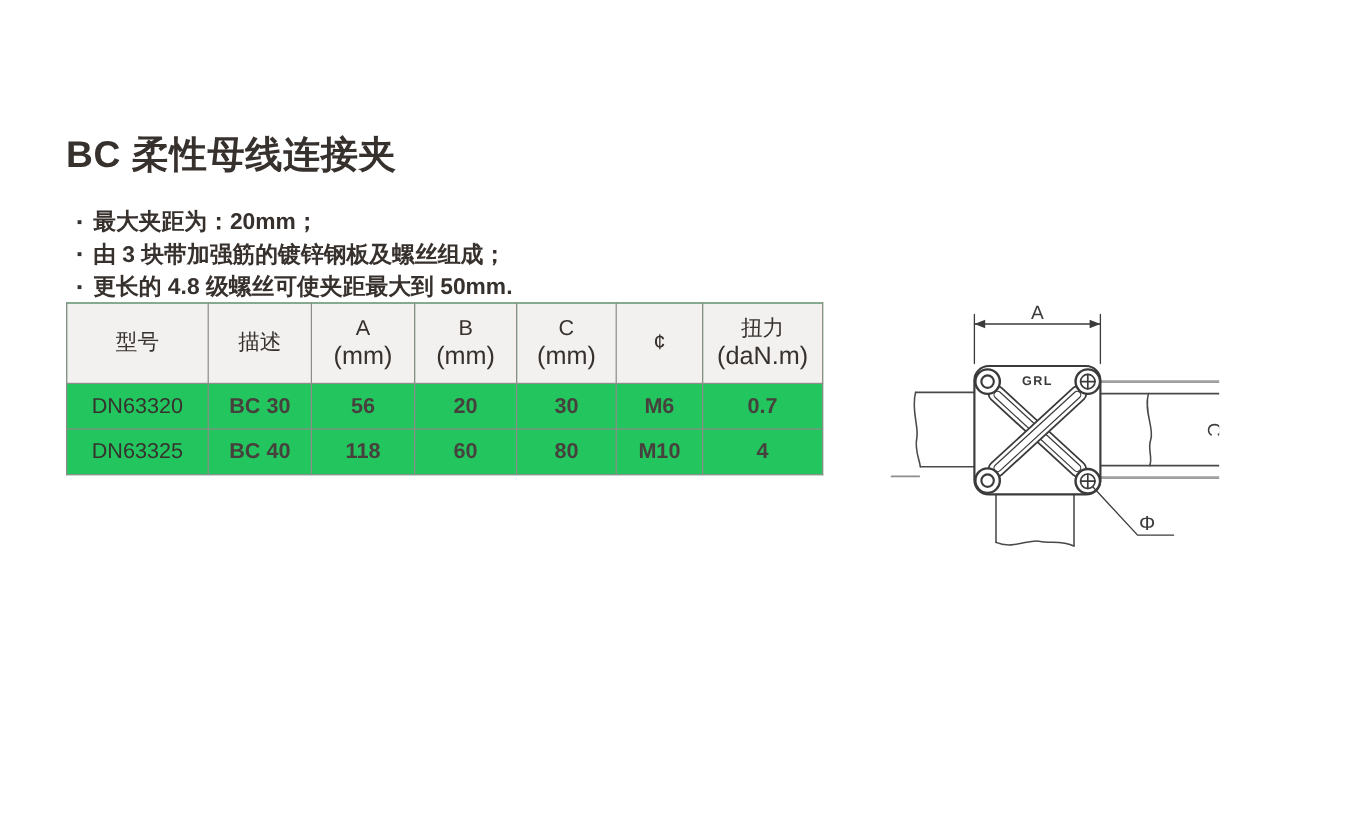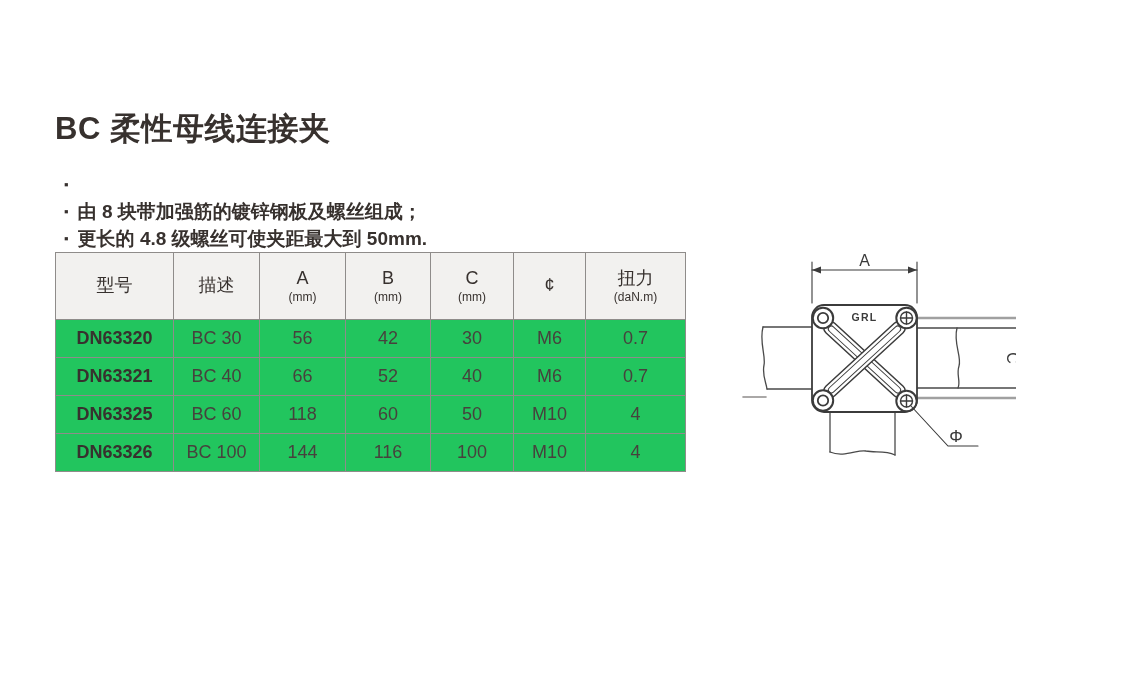--- a/index.html
+++ b/index.html
@@ -17,42 +17,43 @@
   table.spec{
     position:absolute;left:55px;top:252px;border-collapse:collapse;table-layout:fixed;
     width:630px;background:#22c55e;
   }
   table.spec th,table.spec td{
     border:1px solid #8f8c8a;text-align:center;vertical-align:middle;padding:0;
   }
   table.spec th{
     background:#f2f1ef;font-weight:400;font-size:18px;height:66px;color:#37312e;line-height:1.2;
   }
-  table.spec th .sub{display:block;font-size:12px;}
-  table.spec td{height:37px;font-size:18px;color:#47413d;font-weight:400;}
-  table.spec td.model{font-weight:700;color:#37312e;font-size:18px;}
+  table.spec th .sub{display:block;font-size:21px;}
+  table.spec td{height:37px;font-size:18px;color:#47413d;font-weight:700;}
+  table.spec td.model{font-weight:400;color:#37312e;font-size:18px;}
   .c-model{width:118px}.c-desc{width:86px}.c-a{width:86px}.c-b{width:85px}
   .c-c{width:83px}.c-phi{width:72px}.c-torque{width:100px}
   .diagram{position:absolute;left:740px;top:240px;width:360px;height:240px;}
   .diagram text{font-family:"Liberation Sans","DejaVu Sans",sans-serif;}
 </style>
 </head>
 <body>
 
 <div class="page">
 
   <div class="title">BC 柔性母线连接夹</div>
 
   <div class="bullets">
     <div class="bullet-line">
       <span class="bullet-marker">▪</span>
+      <span>最大夹距为：20mm；</span>
     </div>
     <div class="bullet-line">
       <span class="bullet-marker">▪</span>
-      <span>由 8 块带加强筋的镀锌钢板及螺丝组成；</span>
+      <span>由 3 块带加强筋的镀锌钢板及螺丝组成；</span>
     </div>
     <div class="bullet-line">
       <span class="bullet-marker">▪</span>
       <span>更长的 4.8 级螺丝可使夹距最大到 50mm.</span>
     </div>
   </div>
 
   <table class="spec">
     <colgroup>
       <col class="c-model">
@@ -72,49 +73,31 @@
         <th><span>C</span><span class="sub">(mm)</span></th>
         <th><span>¢</span></th>
         <th><span>扭力</span><span class="sub">(daN.m)</span></th>
       </tr>
     </thead>
     <tbody>
       <tr>
         <td class="model">DN63320</td>
         <td>BC 30</td>
         <td>56</td>
-        <td>42</td>
+        <td>20</td>
         <td>30</td>
         <td>M6</td>
         <td>0.7</td>
       </tr>
       <tr>
-        <td class="model">DN63321</td>
+        <td class="model">DN63325</td>
         <td>BC 40</td>
-        <td>66</td>
-        <td>52</td>
-        <td>40</td>
-        <td>M6</td>
-        <td>0.7</td>
-      </tr>
-      <tr>
-        <td class="model">DN63325</td>
-        <td>BC 60</td>
         <td>118</td>
         <td>60</td>
-        <td>50</td>
-        <td>M10</td>
-        <td>4</td>
-      </tr>
-      <tr>
-        <td class="model">DN63326</td>
-        <td>BC 100</td>
-        <td>144</td>
-        <td>116</td>
-        <td>100</td>
+        <td>80</td>
         <td>M10</td>
         <td>4</td>
       </tr>
     </tbody>
   </table>
 
   <svg class="diagram" viewBox="0 0 360 240" fill="none" stroke-linecap="round">
 
     <g stroke="#4a4a4a" stroke-width="1.3">
       <path d="M23,87 H72"></path>

